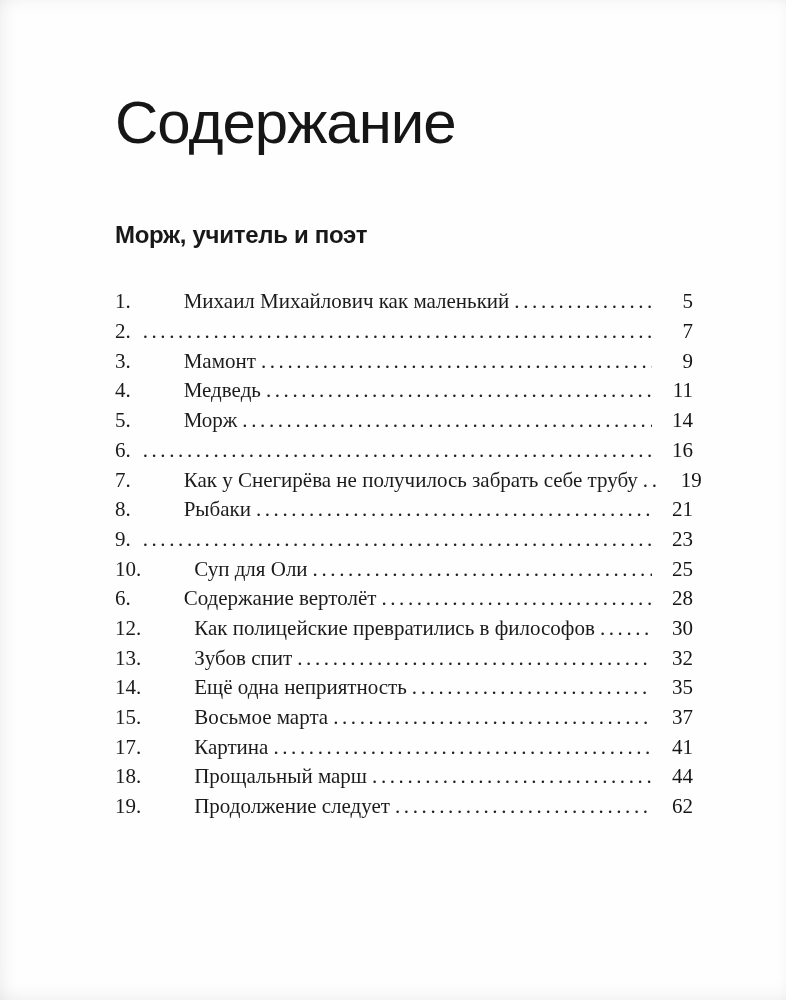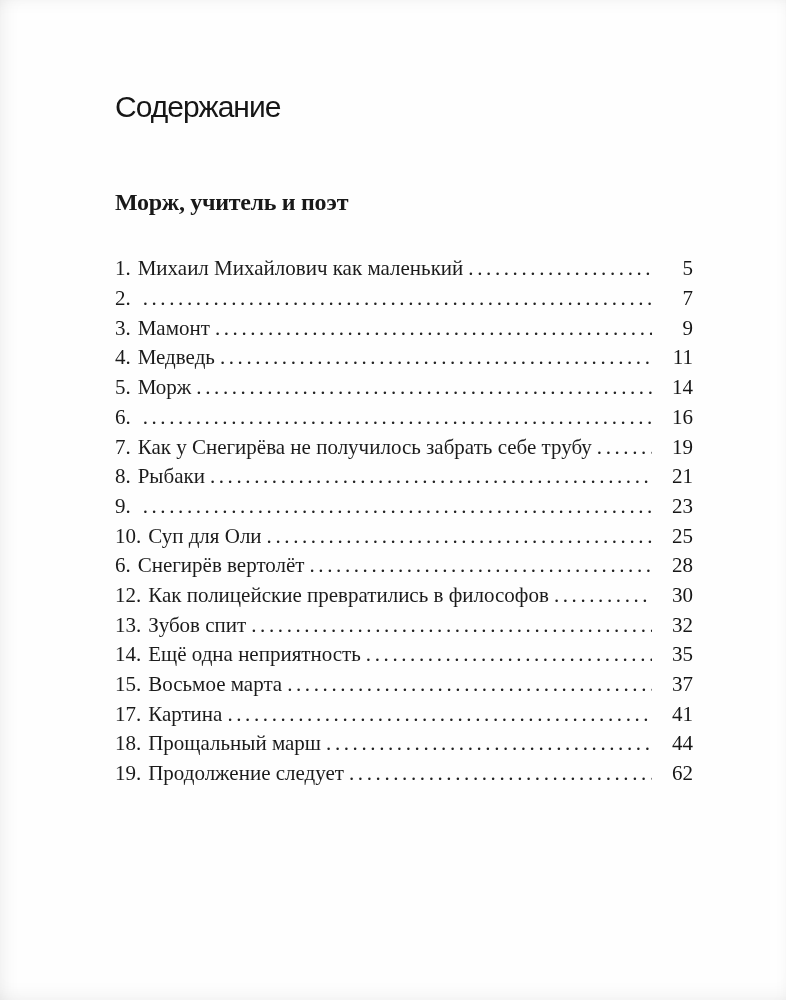--- a/index.html
+++ b/index.html
@@ -25,29 +25,29 @@
     position: absolute;
     left: 115px;
     top: 0;
     width: 578px;
   }
   .page-title {
     margin: 0;
     margin-top: 90px;
     font-family: "Liberation Sans", "DejaVu Sans", sans-serif;
     font-weight: 500;
-    font-size: 30px;
+    font-size: 60px;
     line-height: 1.1;
     letter-spacing: -1px;
     color: #161616;
   }
   .section-heading {
     margin: 0;
     margin-top: 66px;
-    font-family: Liberation Serif, serif;
+    font-family: Liberation Sans, sans-serif;
     font-weight: 700;
     font-size: 24px;
     line-height: 1.1;
     letter-spacing: -0.3px;
     color: #181818;
   }
   .toc {
     margin-top: 39px;
   }
   .toc-row {
@@ -56,20 +56,21 @@
     height: 29.7px;
     font-size: 21px;
     line-height: 29.7px;
     white-space: nowrap;
   }
   .entry-num {
     margin-right: 0.33em;
   }
   .entry-title {
     flex: 0 0 auto;
+    margin-left: 46px;
   }
   .leader {
     flex: 1 1 auto;
     overflow: hidden;
     white-space: nowrap;
     min-width: 18px;
     padding-left: 5px;
     margin-right: 7px;
   }
   .leader::after {
@@ -158,21 +159,21 @@
 
       <div class="toc-row">
         <span class="entry-num">10.</span>
         <span class="entry-title">Суп для Оли</span>
         <span class="leader"></span>
         <span class="page-num">25</span>
       </div>
 
       <div class="toc-row">
         <span class="entry-num">6.</span>
-        <span class="entry-title">Снегирёв вертолёт</span>
+        <span class="entry-title">Содержание вертолёт</span>
         <span class="leader"></span>
         <span class="page-num">28</span>
       </div>
 
       <div class="toc-row">
         <span class="entry-num">12.</span>
         <span class="entry-title">Как полицейские превратились в философов</span>
         <span class="leader"></span>
         <span class="page-num">30</span>
       </div>

